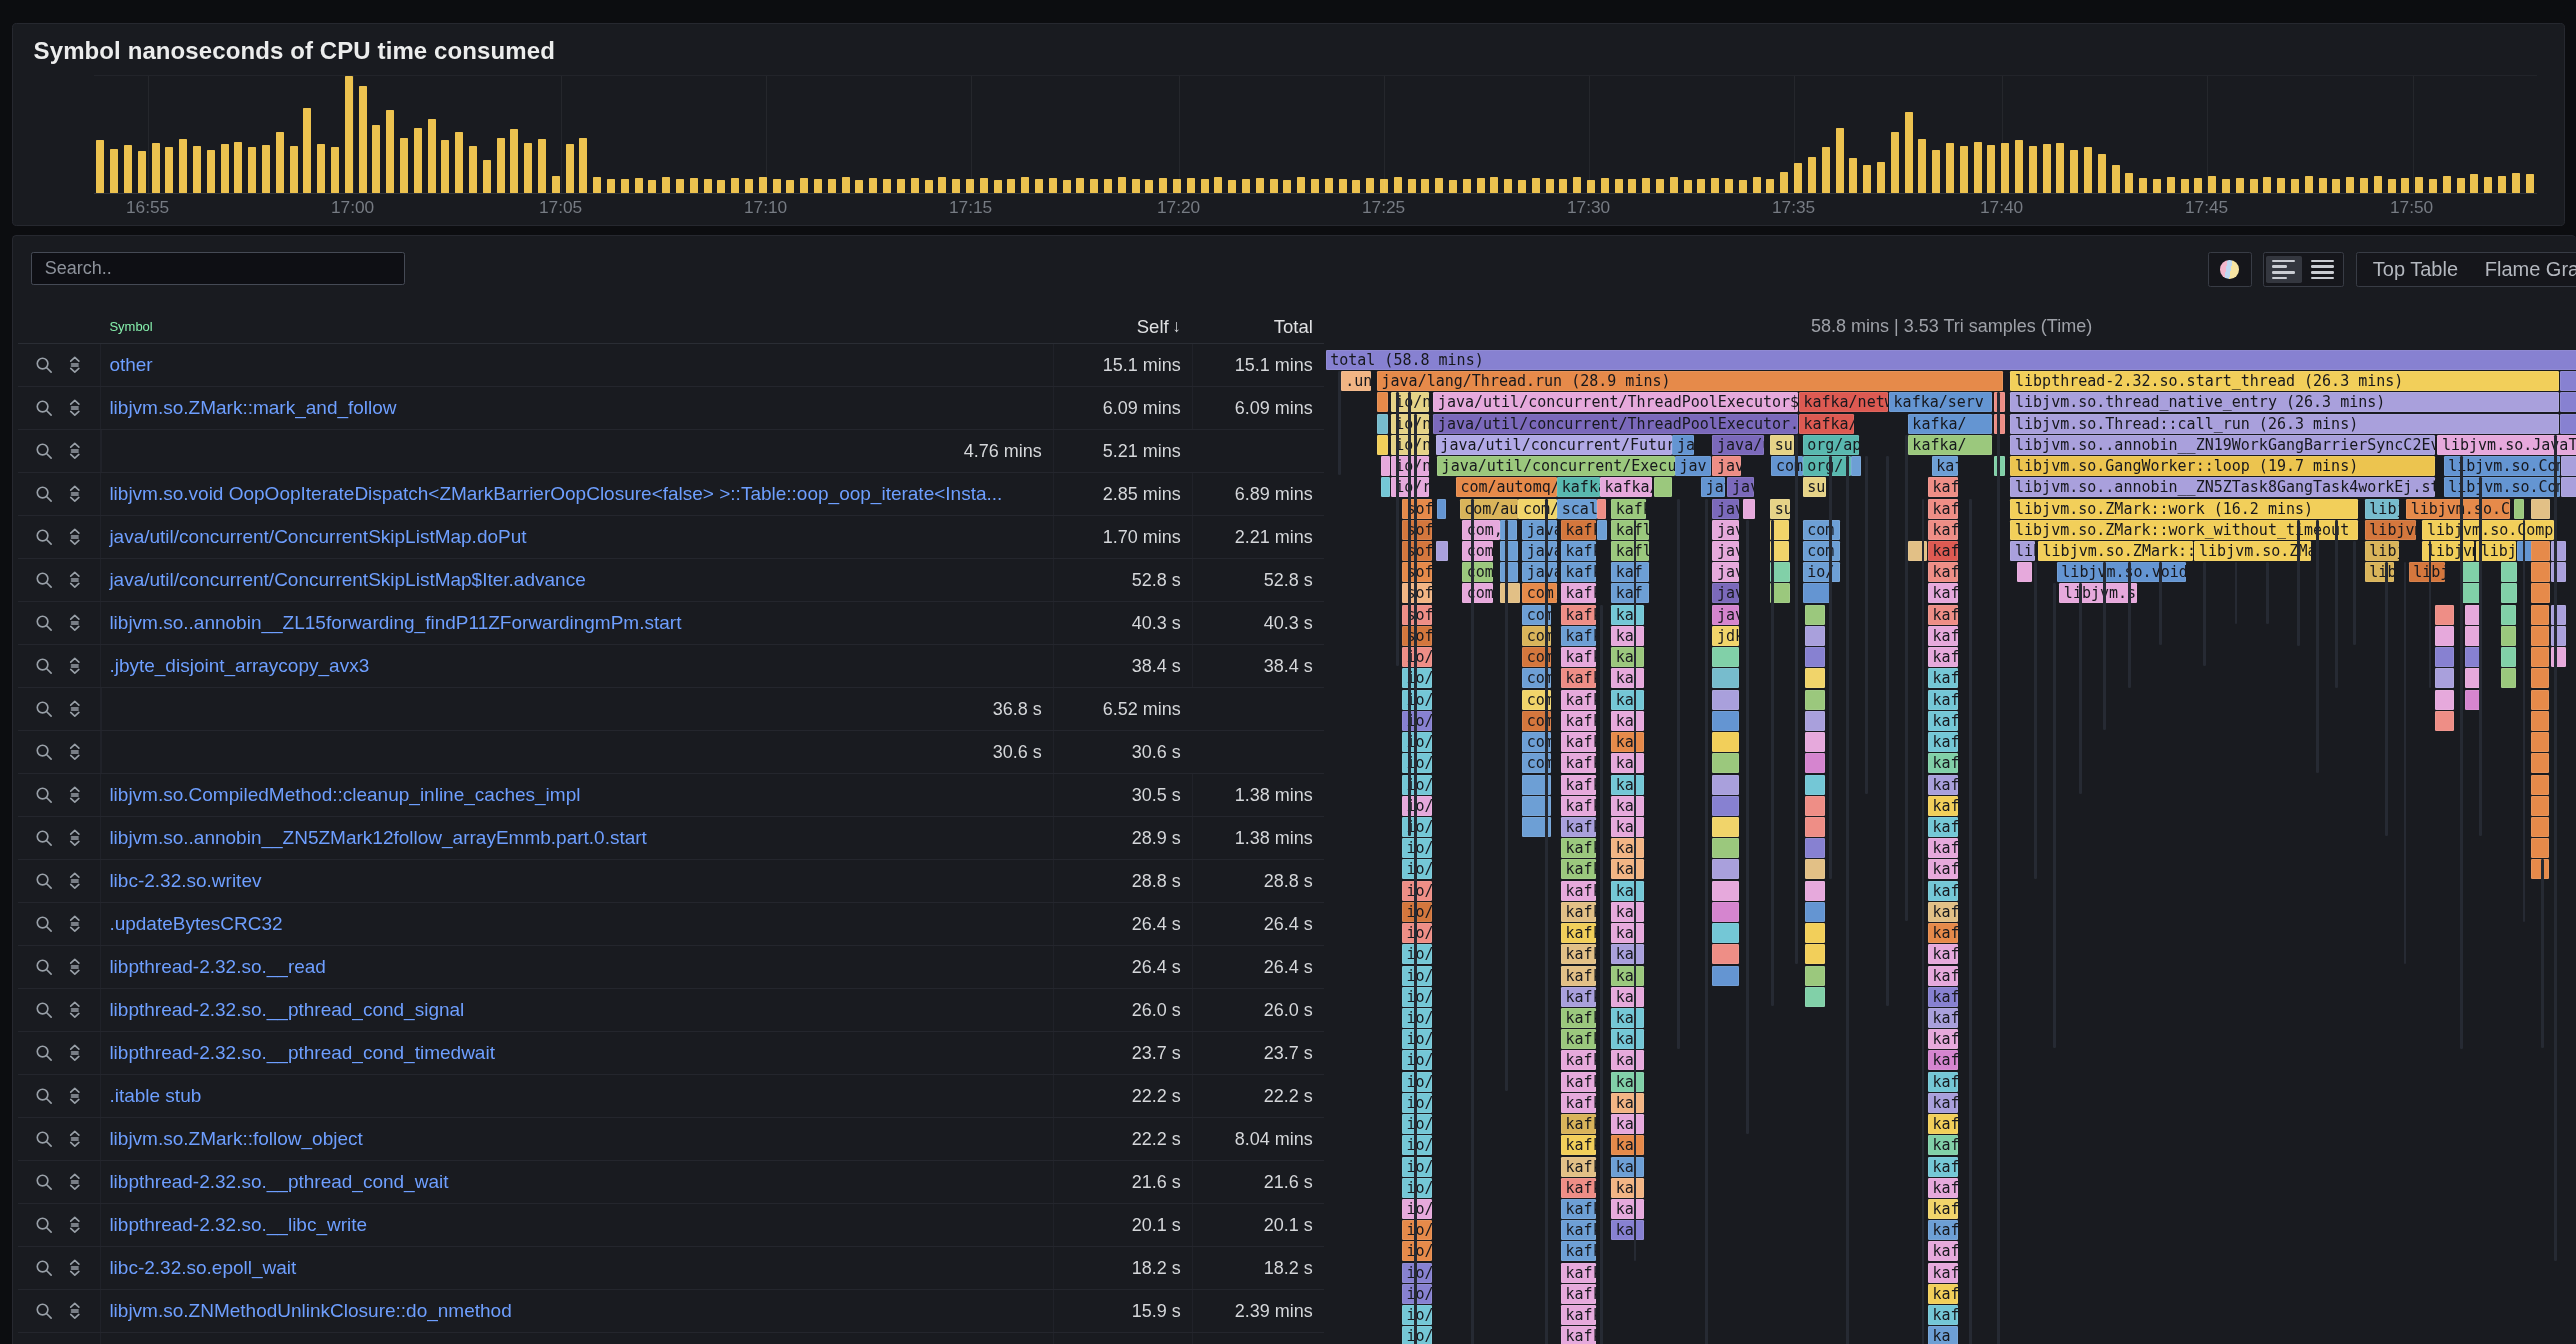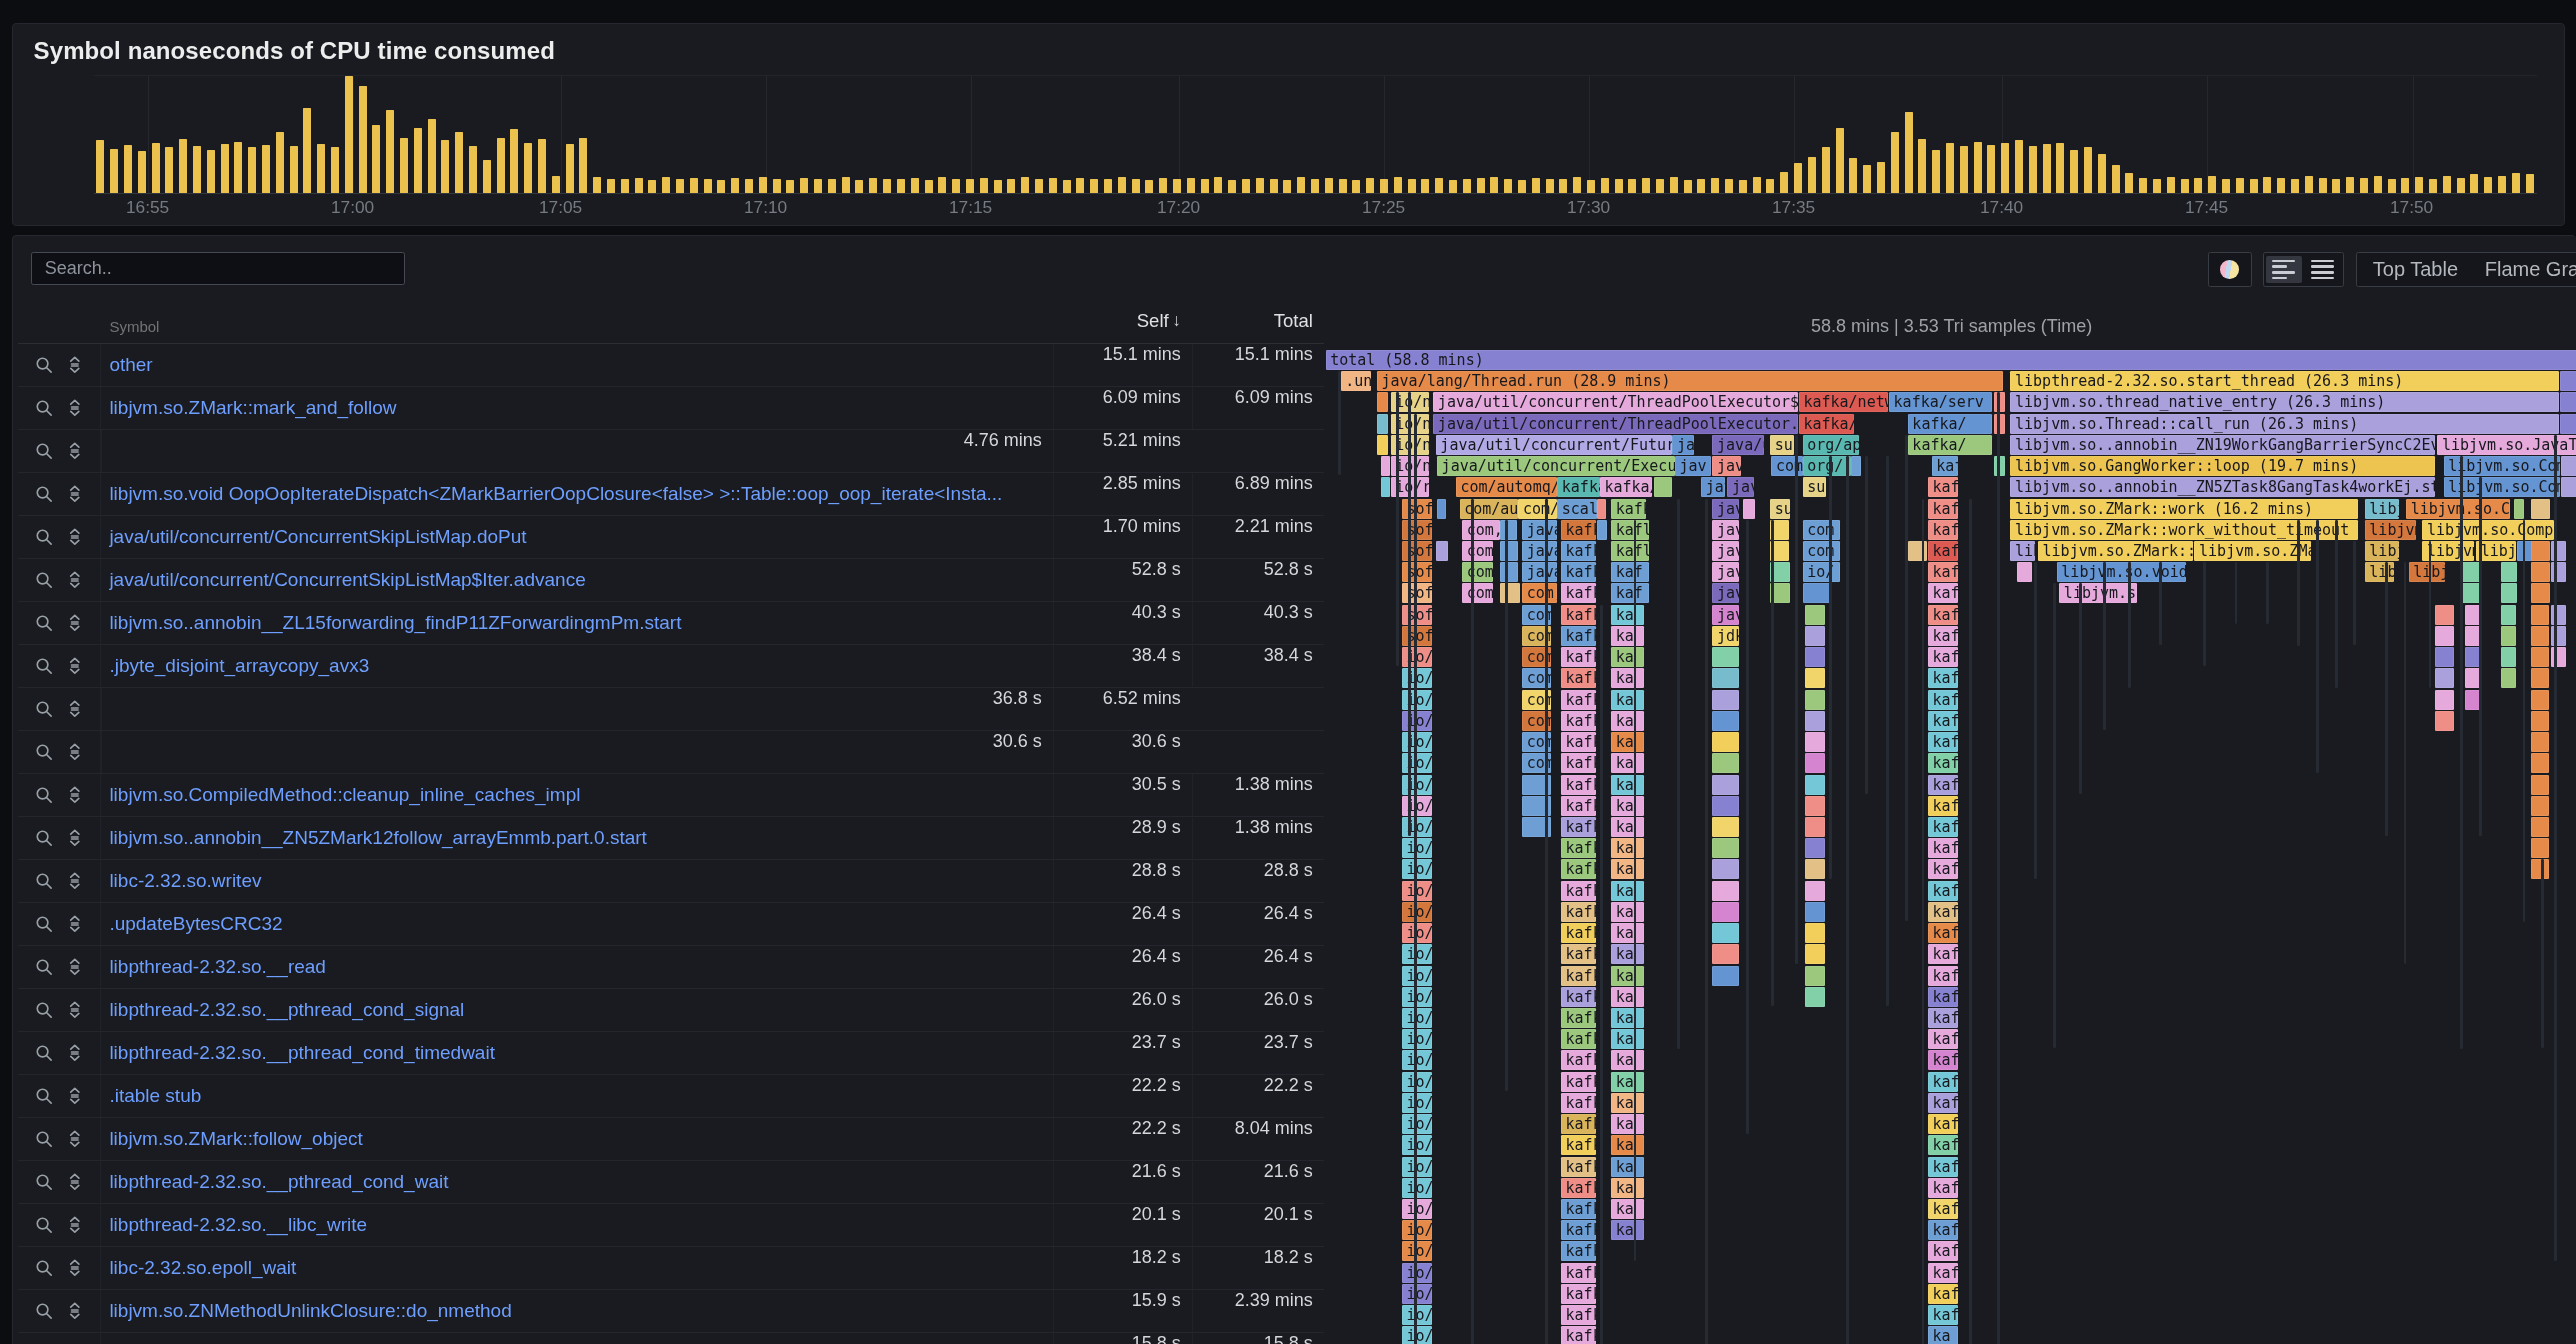--- a/index.html
+++ b/index.html
@@ -26,25 +26,25 @@
     align-items:flex-start;padding:0 5.8px;box-sizing:border-box}
   .align-btn.active{background:#34373f}
   .align-btn i{display:block;height:2.3px;background:#c9ccd2;border-radius:1.2px}
   .align-btn.right{align-items:flex-end}
   #view-toggle{left:2343px;padding:0 4.6px;gap:3.5px}
   .seg{font-size:20px;color:#b4b8bf;padding:4.6px 11.6px;border-radius:1.7px;white-space:nowrap}
   
   #top-table{position:absolute;left:5.8px;top:74px;width:1306px}
   .trow{display:grid;grid-template-columns:83px 1fr 139px 132px;align-items:center;height:42px;
     border-bottom:0.6px solid #24262d}
-  #thead .hc{font-size:15px;color:#737373;font-weight:400}
+  #thead .hc{font-size:13px;color:#86efac;font-weight:400}
   #thead{height:33px;border-bottom:0.6px solid #2a2d34}
   .c-sym{padding-left:8px;overflow:hidden;white-space:nowrap;text-overflow:ellipsis}
   .c-num{text-align:right;padding-right:11.6px;font-size:18px;color:#d5d7da;border-left:0.6px solid #202229;height:100%;
-    display:flex;align-items:flex-start;justify-content:flex-end;box-sizing:border-box}
+    display:flex;align-items:center;justify-content:flex-end;box-sizing:border-box}
   #thead .c-num{border-left:none}
   .c-icons{display:flex;align-items:center;justify-content:center;gap:11.6px;color:#99a0a8;height:100%;
     border-right:0.6px solid #202229;box-sizing:border-box}
   .c-icons svg{cursor:pointer}
   a.symlink{color:#6e9fff;font-size:19px;text-decoration:none;cursor:pointer}
   .sort-arrow{font-size:17.3px;color:#d5d7da;margin-left:3.5px}
   
   #flame{position:absolute;left:1313px;top:0;width:1252px;height:1126px;overflow:hidden}
   #flame-header{position:absolute;left:0;right:0;top:80px;text-align:center;font-size:18px;color:#9ea1a8}
   #flame-rows{position:absolute;left:0;top:114px;width:1252px;height:1012px}

